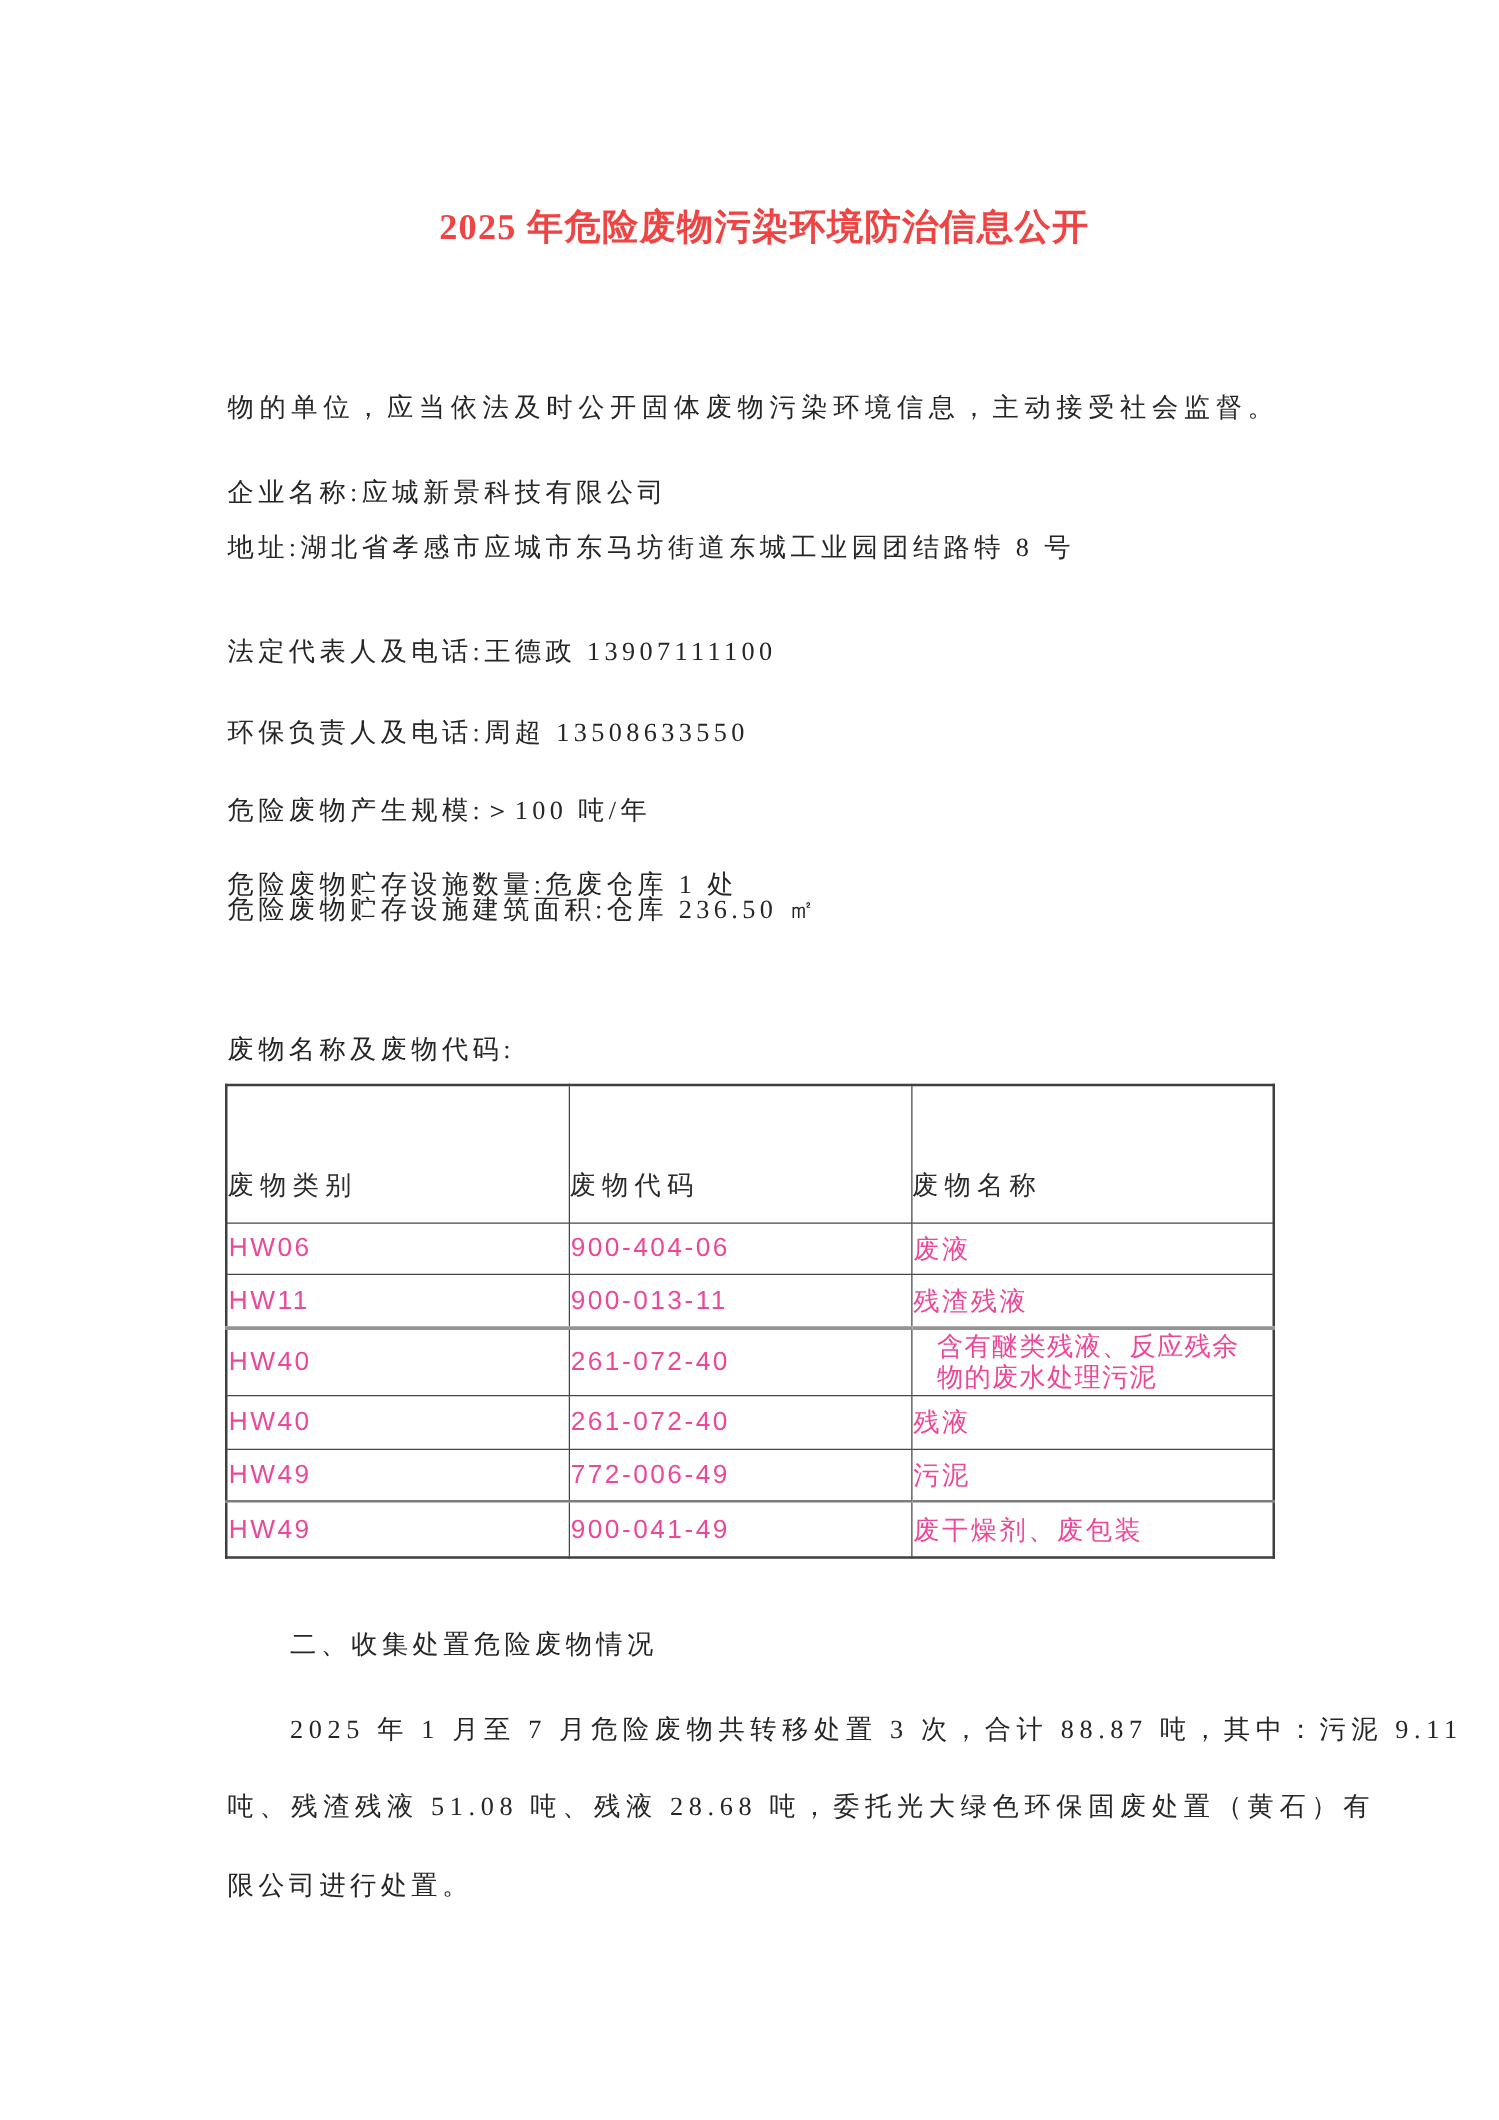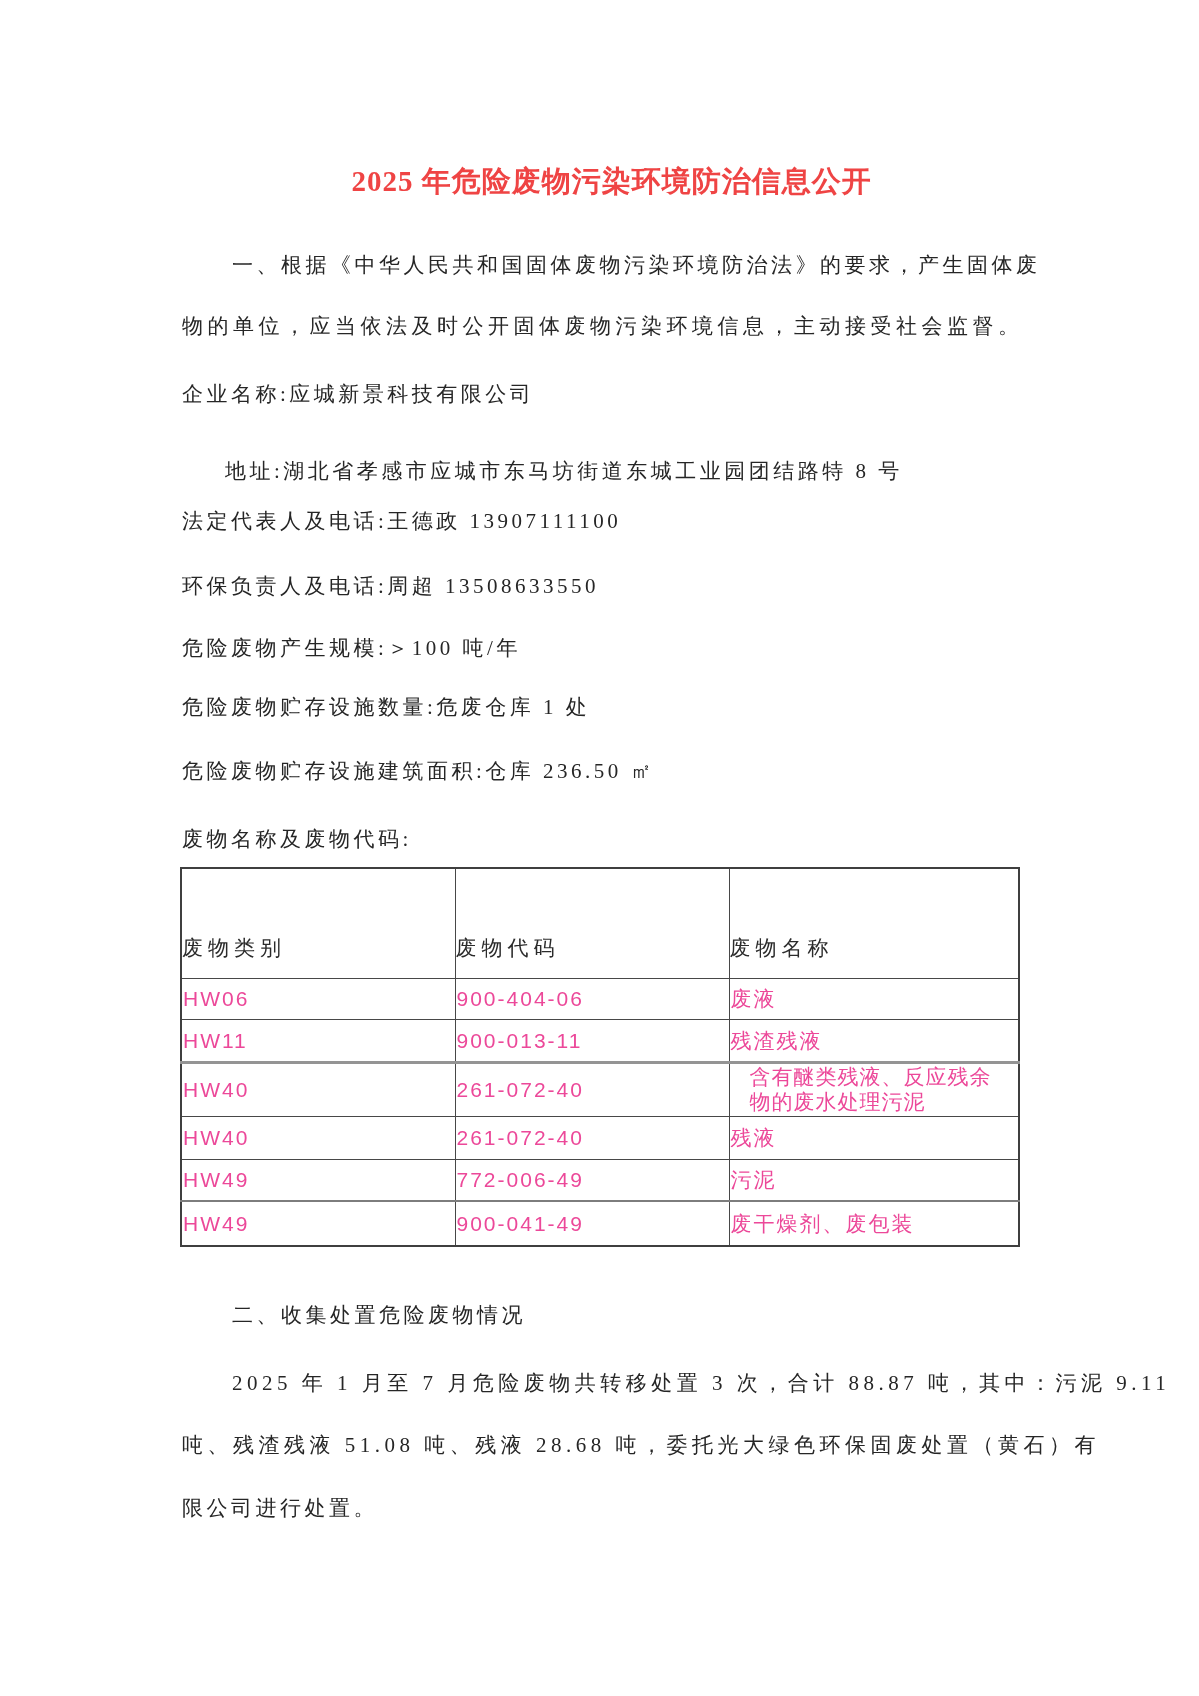--- a/index.html
+++ b/index.html
@@ -79,30 +79,29 @@
   tr.r5 td { height: 38px; border-bottom: 2px solid #7d7d7d; }
   tr.r6 td { height: 41px; }
 </style>
 </head>
 <body>
 
 <div class="page">
 
   <h1 class="doc-title">2025 年危险废物污染环境防治信息公开</h1>
 
-  <div class="line indent" style="top:250px;">一、根据《中华人民共和国固体废物污染环境防治法》的要求，产生固体废</div>
   <div class="line flush" style="top:379px;">企业名称:应城新景科技有限公司</div>
 
   <div class="line flush wide" style="top:311px;">物的单位，应当依法及时公开固体废物污染环境信息，主动接受社会监督。</div>
-  <div class="line flush" style="top:456px;margin-left:43px;">地址:湖北省孝感市应城市东马坊街道东城工业园团结路特 8 号</div>
+  <div class="line flush" style="top:423px;">地址:湖北省孝感市应城市东马坊街道东城工业园团结路特 8 号</div>
   <div class="line flush" style="top:506px;">法定代表人及电话:王德政 13907111100</div>
   <div class="line flush" style="top:571px;">环保负责人及电话:周超 13508633550</div>
   <div class="line flush" style="top:633px;">危险废物产生规模:＞100 吨/年</div>
   <div class="line flush" style="top:692px;">危险废物贮存设施数量:危废仓库 1 处</div>
-  <div class="line flush" style="top:756px;">危险废物贮存设施建筑面积:仓库 236.50 ㎡</div>
+  <div class="line flush" style="top:712px;">危险废物贮存设施建筑面积:仓库 236.50 ㎡</div>
   <div class="line flush" style="top:824px;">废物名称及废物代码:</div>
 
   <table class="waste">
     <colgroup>
       <col style="width:274px">
       <col style="width:274px">
       <col style="width:290px">
     </colgroup>
     <thead>
       <tr>

